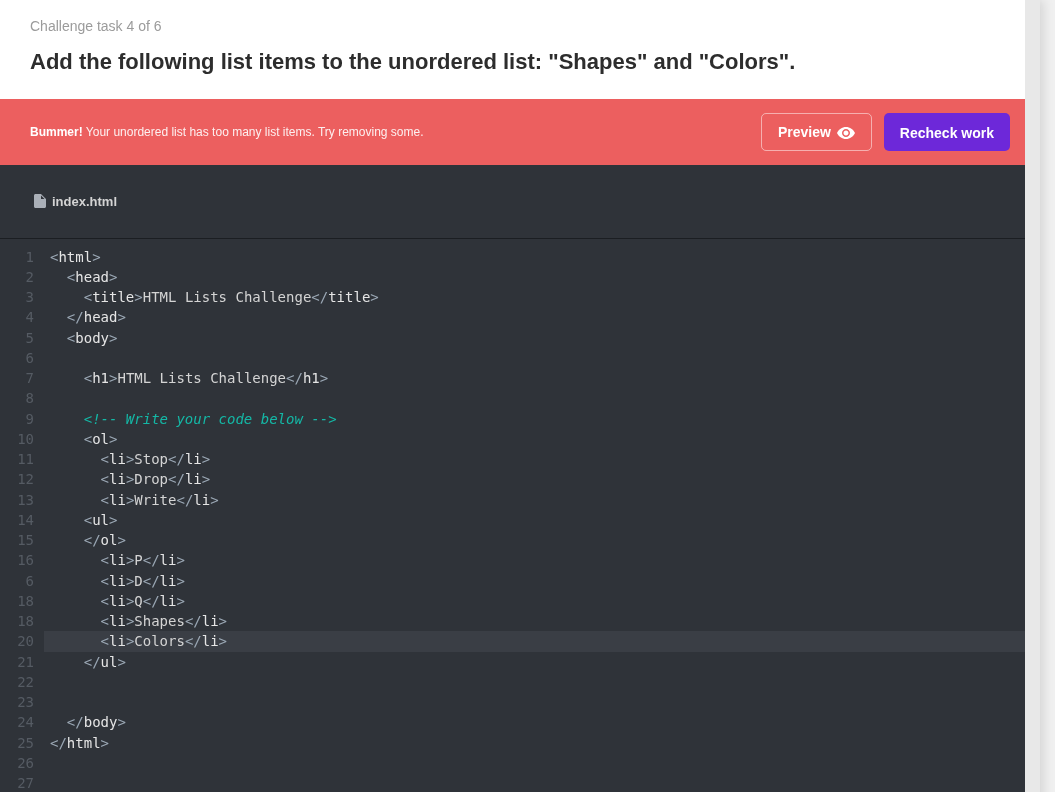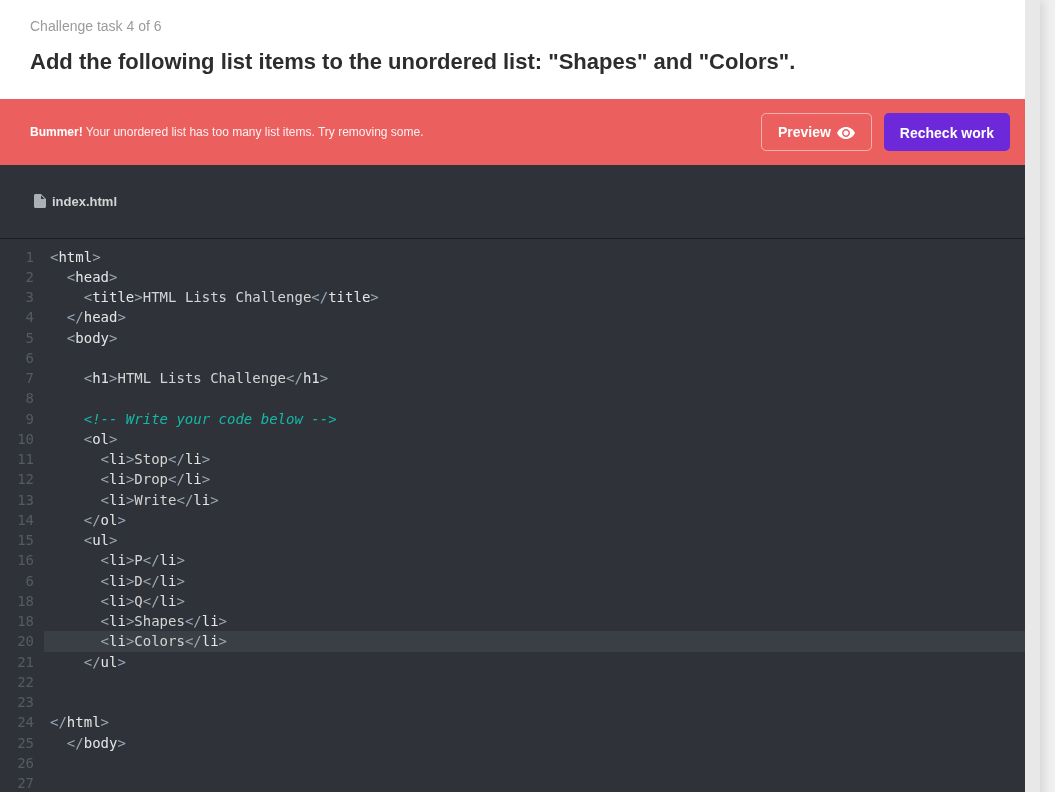--- a/index.html
+++ b/index.html
@@ -221,29 +221,29 @@
         <div class="code-line"><span>  </span><span class="tag-bracket">&lt;/</span><span class="tag-name">head</span><span class="tag-bracket">&gt;</span></div>
         <div class="code-line"><span>  </span><span class="tag-bracket">&lt;</span><span class="tag-name">body</span><span class="tag-bracket">&gt;</span></div>
         <div class="code-line"></div>
         <div class="code-line"><span>    </span><span class="tag-bracket">&lt;</span><span class="tag-name">h1</span><span class="tag-bracket">&gt;</span><span class="attr-text">HTML Lists Challenge</span><span class="tag-bracket">&lt;/</span><span class="tag-name">h1</span><span class="tag-bracket">&gt;</span></div>
         <div class="code-line"></div>
         <div class="code-line"><span>    </span><span class="comment">&lt;!-- Write your code below --&gt;</span></div>
         <div class="code-line"><span>    </span><span class="tag-bracket">&lt;</span><span class="tag-name">ol</span><span class="tag-bracket">&gt;</span></div>
         <div class="code-line"><span>      </span><span class="tag-bracket">&lt;</span><span class="tag-name">li</span><span class="tag-bracket">&gt;</span><span class="attr-text">Stop</span><span class="tag-bracket">&lt;/</span><span class="tag-name">li</span><span class="tag-bracket">&gt;</span></div>
         <div class="code-line"><span>      </span><span class="tag-bracket">&lt;</span><span class="tag-name">li</span><span class="tag-bracket">&gt;</span><span class="attr-text">Drop</span><span class="tag-bracket">&lt;/</span><span class="tag-name">li</span><span class="tag-bracket">&gt;</span></div>
         <div class="code-line"><span>      </span><span class="tag-bracket">&lt;</span><span class="tag-name">li</span><span class="tag-bracket">&gt;</span><span class="attr-text">Write</span><span class="tag-bracket">&lt;/</span><span class="tag-name">li</span><span class="tag-bracket">&gt;</span></div>
+        <div class="code-line"><span>    </span><span class="tag-bracket">&lt;</span><span class="tag-name">ul</span><span class="tag-bracket">&gt;</span></div>
         <div class="code-line"><span>    </span><span class="tag-bracket">&lt;/</span><span class="tag-name">ol</span><span class="tag-bracket">&gt;</span></div>
-        <div class="code-line"><span>    </span><span class="tag-bracket">&lt;</span><span class="tag-name">ul</span><span class="tag-bracket">&gt;</span></div>
         <div class="code-line"><span>      </span><span class="tag-bracket">&lt;</span><span class="tag-name">li</span><span class="tag-bracket">&gt;</span><span class="attr-text">P</span><span class="tag-bracket">&lt;/</span><span class="tag-name">li</span><span class="tag-bracket">&gt;</span></div>
         <div class="code-line"><span>      </span><span class="tag-bracket">&lt;</span><span class="tag-name">li</span><span class="tag-bracket">&gt;</span><span class="attr-text">D</span><span class="tag-bracket">&lt;/</span><span class="tag-name">li</span><span class="tag-bracket">&gt;</span></div>
         <div class="code-line"><span>      </span><span class="tag-bracket">&lt;</span><span class="tag-name">li</span><span class="tag-bracket">&gt;</span><span class="attr-text">Q</span><span class="tag-bracket">&lt;/</span><span class="tag-name">li</span><span class="tag-bracket">&gt;</span></div>
         <div class="code-line"><span>      </span><span class="tag-bracket">&lt;</span><span class="tag-name">li</span><span class="tag-bracket">&gt;</span><span class="attr-text">Shapes</span><span class="tag-bracket">&lt;/</span><span class="tag-name">li</span><span class="tag-bracket">&gt;</span></div>
         <div class="code-line highlighted-line"><span>      </span><span class="tag-bracket">&lt;</span><span class="tag-name">li</span><span class="tag-bracket">&gt;</span><span class="attr-text">Colors</span><span class="tag-bracket">&lt;/</span><span class="tag-name">li</span><span class="tag-bracket">&gt;</span></div>
         <div class="code-line"><span>    </span><span class="tag-bracket">&lt;/</span><span class="tag-name">ul</span><span class="tag-bracket">&gt;</span></div>
         <div class="code-line"></div>
         <div class="code-line"></div>
+        <div class="code-line"><span>  </span><span class="tag-bracket">&lt;/</span><span class="tag-name">body</span><span class="tag-bracket">&gt;</span></div>
         <div class="code-line"><span class="tag-bracket">&lt;/</span><span class="tag-name">html</span><span class="tag-bracket">&gt;</span></div>
-        <div class="code-line"><span>  </span><span class="tag-bracket">&lt;/</span><span class="tag-name">body</span><span class="tag-bracket">&gt;</span></div>
         <div class="code-line"></div>
       </div>
   </div>
   <div class="scrollbar-right"></div>
 </div>
 
 </body></html>

